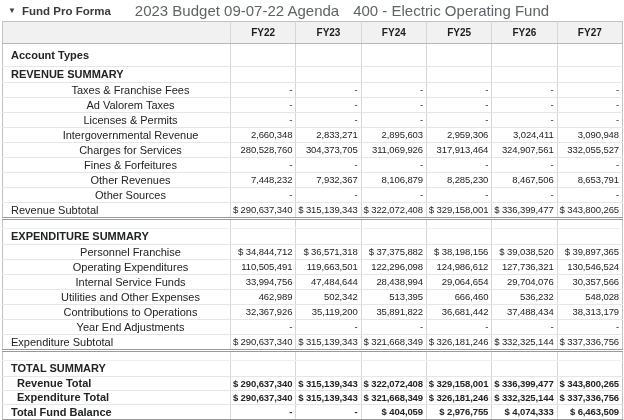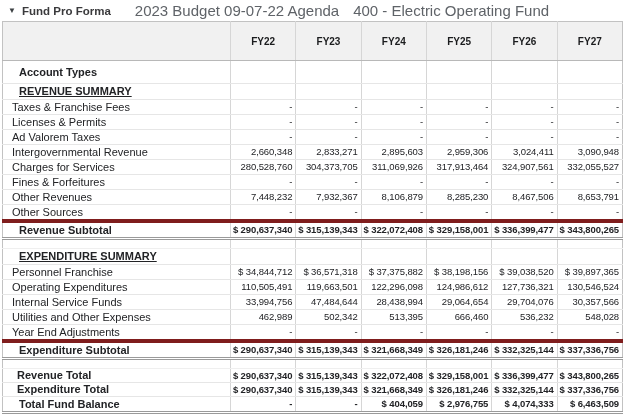--- a/index.html
+++ b/index.html
@@ -41,53 +41,53 @@
     border-collapse: collapse;
     table-layout: fixed;
     border: 1px solid #c2c2c2;
   }
   col.label-col { width: 228px; }
   thead th {
     background: #f1f1f1;
     font-size: 10px;
     font-weight: bold;
     text-align: center;
-    height: 39px;
+    height: 22px;
     border-bottom: 1px solid #b8b8b8;
     border-left: 1px solid #d6d6d6;
     color: #1b1c1e;
   }
   thead th:first-child { border-left: none; }
   td {
     height: 13px;
     line-height: 13px;
     font-size: 11px;
     border-bottom: 1px solid #e6e6e6;
     overflow: hidden;
     white-space: nowrap;
   }
-  td.label-cell { padding-left: 16px; }
+  td.label-cell { padding-left: 8px; }
   td.value-cell {
     text-align: right;
     padding-right: 3px;
     padding-left: 1px;
     font-size: 9.5px;
     letter-spacing: -0.1px;
     border-left: 1px solid #d6d6d6;
   }
   tr.row-group td { height: 18px; line-height: 22px; }
   tr.row-group td.label-cell { font-weight: bold; }
   tr.row-section td { height: 14px; line-height: 15px; }
-  tr.row-section td.label-cell { font-weight: bold; text-decoration: underline; }
+  tr.row-section td.label-cell { font-weight: bold; }
   tr.row-account td { height: 14px; line-height: 14px; }
-  tr.row-account td.label-cell { padding-left: 9px; }
+  tr.row-account td.label-cell { padding-left: 28px; text-align: center; }
   tr.row-subtotal td {
-    font-weight: bold;
+    font-weight: normal;
     height: 14px; line-height: 14px;
-    border-top: 4px solid #7f1d1d;
+    border-top: 1px solid #7f1d1d;
     border-bottom: 3px double #9a9a9a;
   }
   tr.row-spacer td { height: 10px; border-bottom: 1px solid #efefef; }
   tr.row-totalrow td { font-weight: bold; height: 13px; }
   tr.row-totalrow td.label-cell { padding-left: 14px; }
   tr.row-balance td {
     font-weight: bold;
     height: 14px; line-height: 14px;
     border-bottom: 3px double #9a9a9a;
   }
@@ -139,30 +139,30 @@
       <tr class="row-account">
         <td class="label-cell">Taxes &amp; Franchise Fees</td>
         <td class="value-cell">-</td>
         <td class="value-cell">-</td>
         <td class="value-cell">-</td>
         <td class="value-cell">-</td>
         <td class="value-cell">-</td>
         <td class="value-cell">-</td>
       </tr>
       <tr class="row-account">
+        <td class="label-cell">Ad Valorem Taxes</td>
+        <td class="value-cell">-</td>
+        <td class="value-cell">-</td>
+        <td class="value-cell">-</td>
+        <td class="value-cell">-</td>
+        <td class="value-cell">-</td>
+        <td class="value-cell">-</td>
+      </tr>
+      <tr class="row-account">
         <td class="label-cell">Licenses &amp; Permits</td>
-        <td class="value-cell">-</td>
-        <td class="value-cell">-</td>
-        <td class="value-cell">-</td>
-        <td class="value-cell">-</td>
-        <td class="value-cell">-</td>
-        <td class="value-cell">-</td>
-      </tr>
-      <tr class="row-account">
-        <td class="label-cell">Ad Valorem Taxes</td>
         <td class="value-cell">-</td>
         <td class="value-cell">-</td>
         <td class="value-cell">-</td>
         <td class="value-cell">-</td>
         <td class="value-cell">-</td>
         <td class="value-cell">-</td>
       </tr>
       <tr class="row-account">
         <td class="label-cell">Intergovernmental Revenue</td>
         <td class="value-cell">2,660,348</td>
@@ -265,20 +265,29 @@
       <tr class="row-account">
         <td class="label-cell">Utilities and Other Expenses</td>
         <td class="value-cell">462,989</td>
         <td class="value-cell">502,342</td>
         <td class="value-cell">513,395</td>
         <td class="value-cell">666,460</td>
         <td class="value-cell">536,232</td>
         <td class="value-cell">548,028</td>
       </tr>
       <tr class="row-account">
+        <td class="label-cell">Contributions to Operations</td>
+        <td class="value-cell">32,367,926</td>
+        <td class="value-cell">35,119,200</td>
+        <td class="value-cell">35,891,822</td>
+        <td class="value-cell">36,681,442</td>
+        <td class="value-cell">37,488,434</td>
+        <td class="value-cell">38,313,179</td>
+      </tr>
+      <tr class="row-account">
         <td class="label-cell">Year End Adjustments</td>
         <td class="value-cell">-</td>
         <td class="value-cell">-</td>
         <td class="value-cell">-</td>
         <td class="value-cell">-</td>
         <td class="value-cell">-</td>
         <td class="value-cell">-</td>
       </tr>
       <tr class="row-subtotal">
         <td class="label-cell">Expenditure Subtotal</td>
@@ -291,20 +300,29 @@
       </tr>
       <tr class="row-spacer">
         <td class="label-cell"></td>
         <td class="value-cell"></td>
         <td class="value-cell"></td>
         <td class="value-cell"></td>
         <td class="value-cell"></td>
         <td class="value-cell"></td>
         <td class="value-cell"></td>
       </tr>
+      <tr class="row-section">
+        <td class="label-cell">TOTAL SUMMARY</td>
+        <td class="value-cell"></td>
+        <td class="value-cell"></td>
+        <td class="value-cell"></td>
+        <td class="value-cell"></td>
+        <td class="value-cell"></td>
+        <td class="value-cell"></td>
+      </tr>
       <tr class="row-totalrow">
         <td class="label-cell">Revenue Total</td>
         <td class="value-cell">$ 290,637,340</td>
         <td class="value-cell">$ 315,139,343</td>
         <td class="value-cell">$ 322,072,408</td>
         <td class="value-cell">$ 329,158,001</td>
         <td class="value-cell">$ 336,399,477</td>
         <td class="value-cell">$ 343,800,265</td>
       </tr>
       <tr class="row-totalrow">

